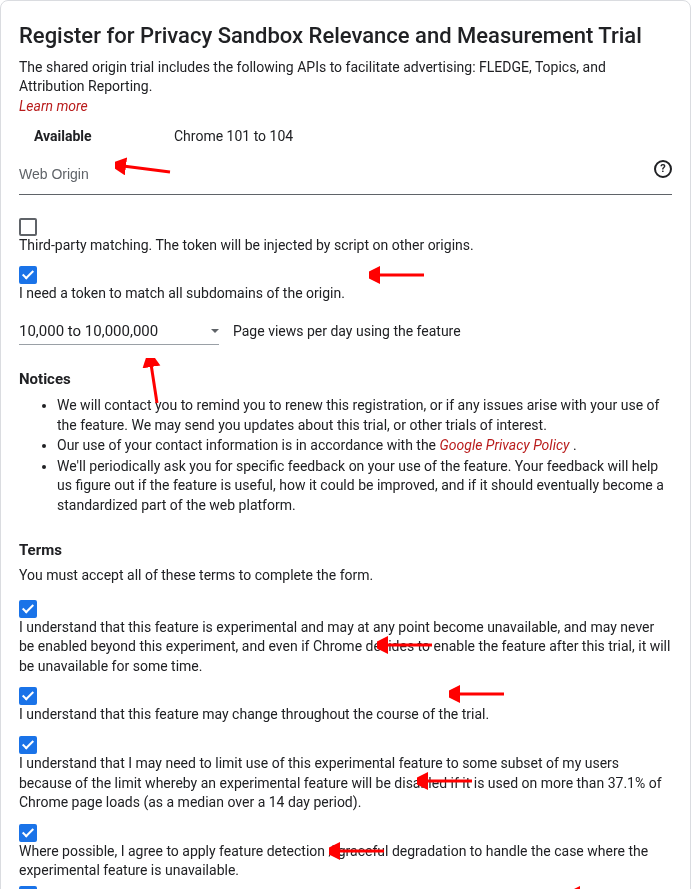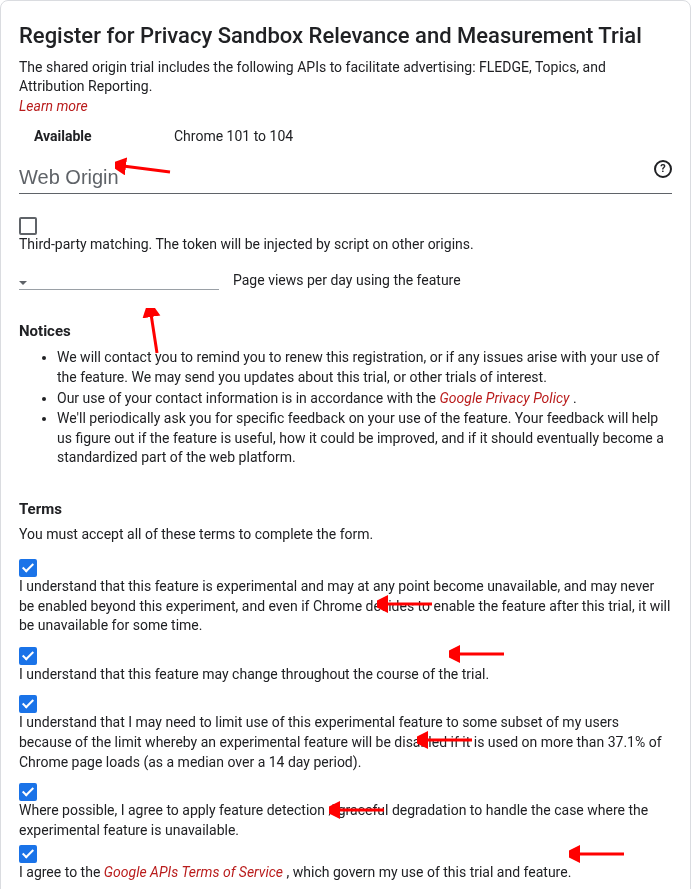--- a/index.html
+++ b/index.html
@@ -55,22 +55,22 @@
       font-size: 14px;
     }
     .input-wrap {
       position: relative;
       margin-bottom: 22px;
     }
     .input-line {
       width: 100%;
       border: none;
       border-bottom: 1px solid #5f6368;
-      padding: 4px 26px 4px 0;
-      font-size: 20px;
+      padding: 4px 26px 12px 0;
+      font-size: 14px;
       outline: none;
       background: transparent;
     }
     .input-line::placeholder {
       color: #5f6368;
     }
     .help-icon {
       position: absolute;
       right: 0;
       top: -2px;
@@ -155,21 +155,21 @@
       border-left: 4px solid transparent;
       border-right: 4px solid transparent;
       border-top: 4px solid #5f6368;
     }
     .select-suffix {
       font-size: 14px;
     }
     h2 {
       font-size: 15px;
       font-weight: 700;
-      margin: 32px 0 8px 0;
+      margin: 25px 0 8px 0;
     }
     ul.notices {
       margin: 8px 0 8px 0;
       padding-left: 38px;
     }
     ul.notices li {
       font-size: 14px;
       line-height: 1.4;
       margin-bottom: 1px;
     }
@@ -228,24 +228,32 @@
           </defs>
         <line x1="55" y1="16" x2="8" y2="10" stroke="#ff0000" stroke-width="3" marker-end="url(#ah1)"></line>
       </svg>
     </div>
 
     <div class="checkrow">
       <div class="checkbox"></div>
       <div class="checklabel">Third-party matching. The token will be injected by script on other origins.</div>
     </div>
 
+    <div class="checkrow" style="position:relative;">
+      <div class="checkbox checked"></div>
+      <div class="checklabel">I need a token to match all subdomains of the origin.</div>
+      <svg class="arrow" style="left:350px; top:-2px;" width="60" height="24">
+        <line x1="55" y1="12" x2="8" y2="12" stroke="#ff0000" stroke-width="3" marker-end="url(#ah1)"></line>
+      </svg>
+    </div>
 
     <div class="field-group" style="position:relative;">
       <div class="select-line">
         <div class="select">
+          <span class="select-val">10,000 to 10,000,000</span>
           <span class="caret"></span>
         </div>
         <span class="select-suffix">Page views per day using the feature</span>
       </div>
       <svg class="arrow" style="left:118px; top:36px;" width="40" height="50">
         <line x1="20" y1="45" x2="14" y2="6" stroke="#ff0000" stroke-width="3" marker-end="url(#ah1)"></line>
       </svg>
     </div>
 
     <h2>Notices</h2>

